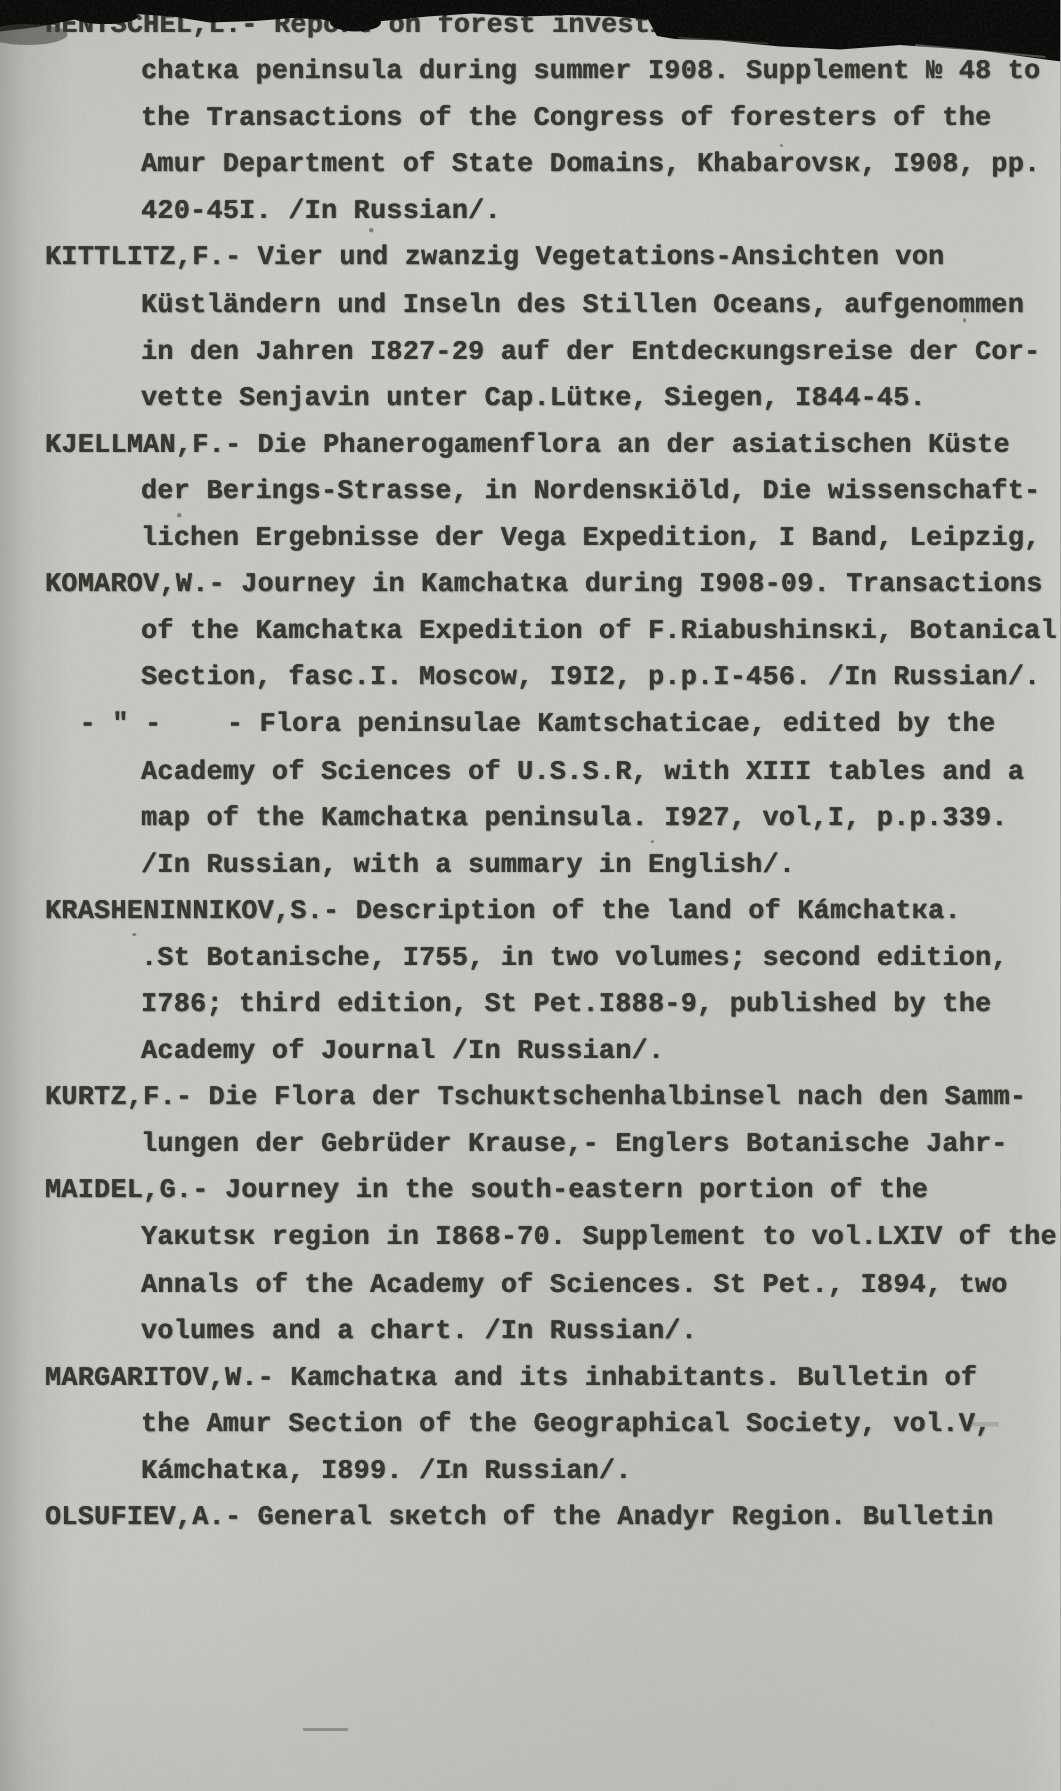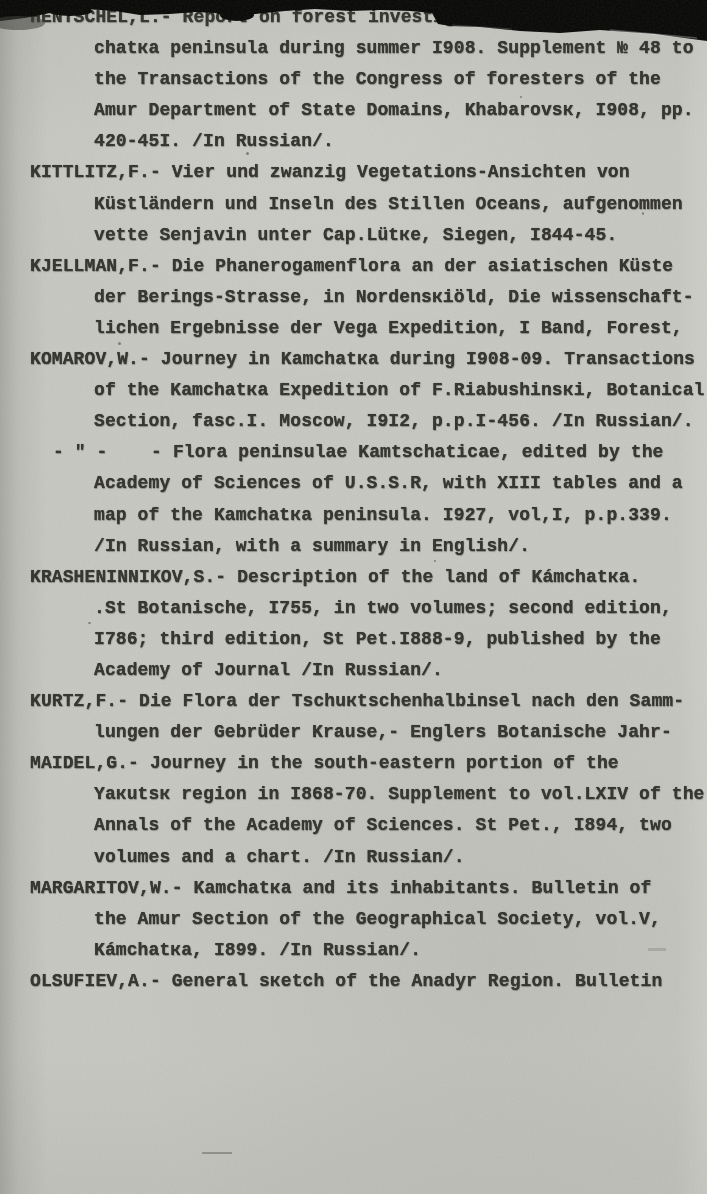--- a/index.html
+++ b/index.html
@@ -59,26 +59,27 @@
       <div>
         <div class="line indent-author">HENTSCHEL,L.- Report on forest investig</div>
         <div class="line indent-cont">chatкa peninsula during summer I908. Supplement № 48 to</div>
         <div class="line indent-cont">the Transactions of the Congress of foresters of the</div>
         <div class="line indent-cont">Amur Department of State Domains, Khabarovsк, I908, pp.</div>
         <div class="line indent-cont">420-45I. /In Russian/.</div>
       </div>
       <div>
         <div class="line indent-author">KITTLITZ,F.- Vier und zwanzig Vegetations-Ansichten von</div>
         <div class="line indent-cont">Küstländern und Inseln des Stillen Oceans, aufgenommen</div>
+        <div class="line indent-cont">in den Jahren I827-29 auf der Entdecкungsreise der Cor-</div>
         <div class="line indent-cont">vette Senjavin unter Cap.Lütкe, Siegen, I844-45.</div>
       </div>
       <div>
         <div class="line indent-author">KJELLMAN,F.- Die Phanerogamenflora an der asiatischen Küste</div>
         <div class="line indent-cont">der Berings-Strasse, in Nordensкiöld, Die wissenschaft-</div>
-        <div class="line indent-cont">lichen Ergebnisse der Vega Expedition, I Band, Forest,</div>
+        <div class="line indent-cont">lichen Ergebnisse der Vega Expedition, I Band, Leipzig,</div>
       </div>
       <div>
         <div class="line indent-author">KOMAROV,W.- Journey in Kamchatкa during I908-09. Transactions</div>
         <div class="line indent-cont">of the Kamchatкa Expedition of F.Riabushinsкi, Botanical</div>
         <div class="line indent-cont">Section, fasc.I. Moscow, I9I2, p.p.I-456. /In Russian/.</div>
       </div>
       <div>
         <div class="line indent-ditto">- " -    - Flora peninsulae Kamtschaticae, edited by the</div>
         <div class="line indent-cont">Academy of Sciences of U.S.S.R, with XIII tables and a</div>
         <div class="line indent-cont">map of the Kamchatкa peninsula. I927, vol,I, p.p.339.</div>

